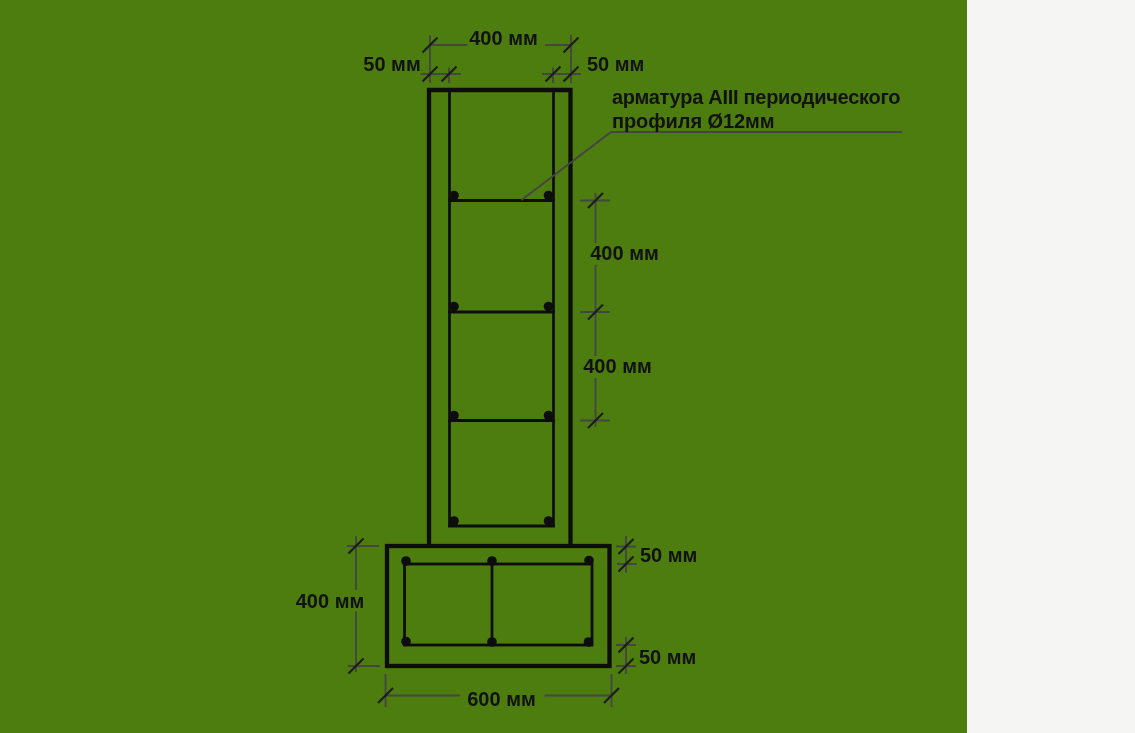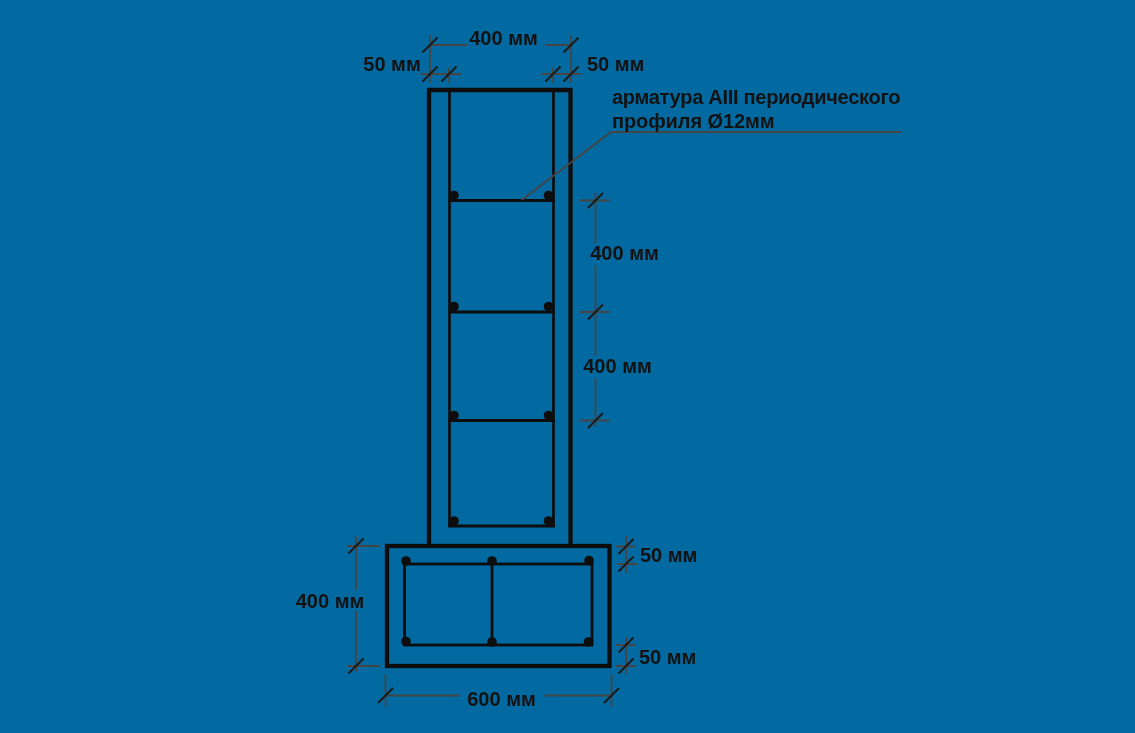--- a/index.html
+++ b/index.html
@@ -1,16 +1,16 @@
 <!DOCTYPE html>
 <html><head>
 <meta charset="utf-8">
 <style>
   html,body{margin:0;padding:0;background:#f5f5f4;}
-  #wrap{position:relative;width:1135px;height:733px;background:#0369a1;overflow:hidden;}
+  #wrap{position:relative;width:967px;height:733px;background:#4d7c0f;overflow:hidden;}
   svg{position:absolute;left:0;top:0;filter:blur(0.65px);}
   text{font-family:"Liberation Sans",sans-serif;font-weight:bold;font-size:20px;fill:#121212;}
 </style>
 </head>
 <body>
 <div id="wrap">
 <svg width="1135" height="733" viewBox="0 0 1135 733">
 
   <g stroke="#0d0d0d" fill="none">
 

